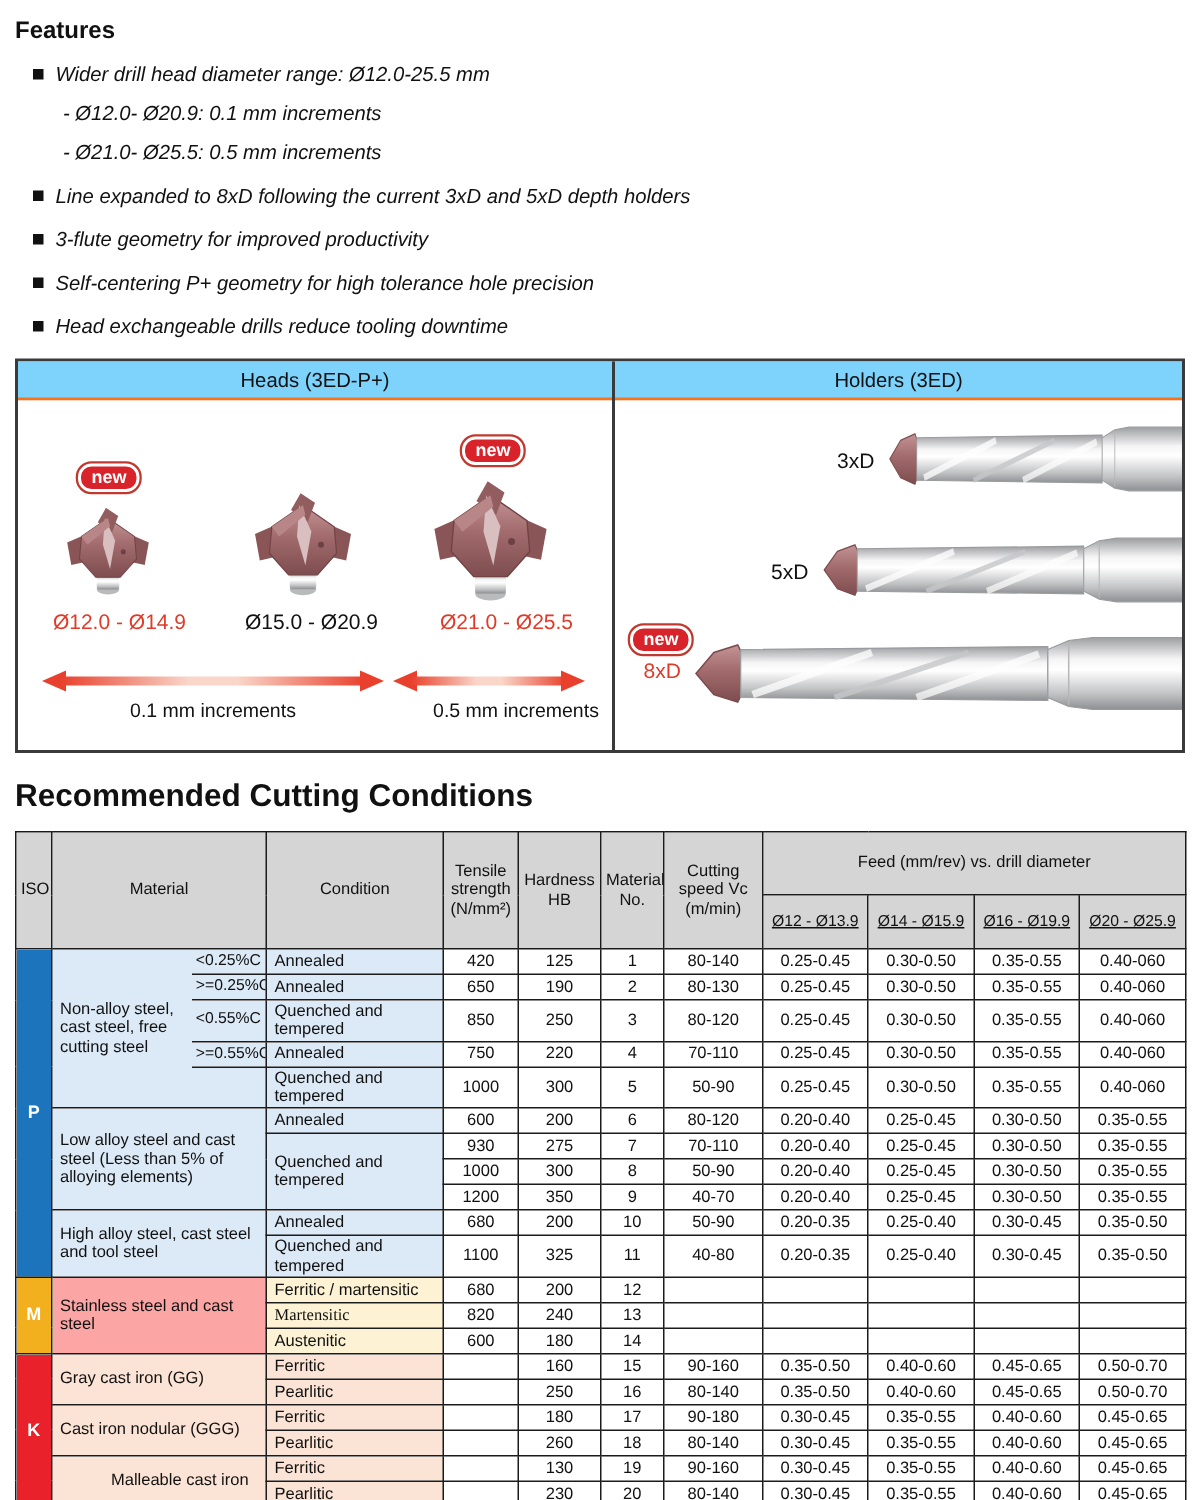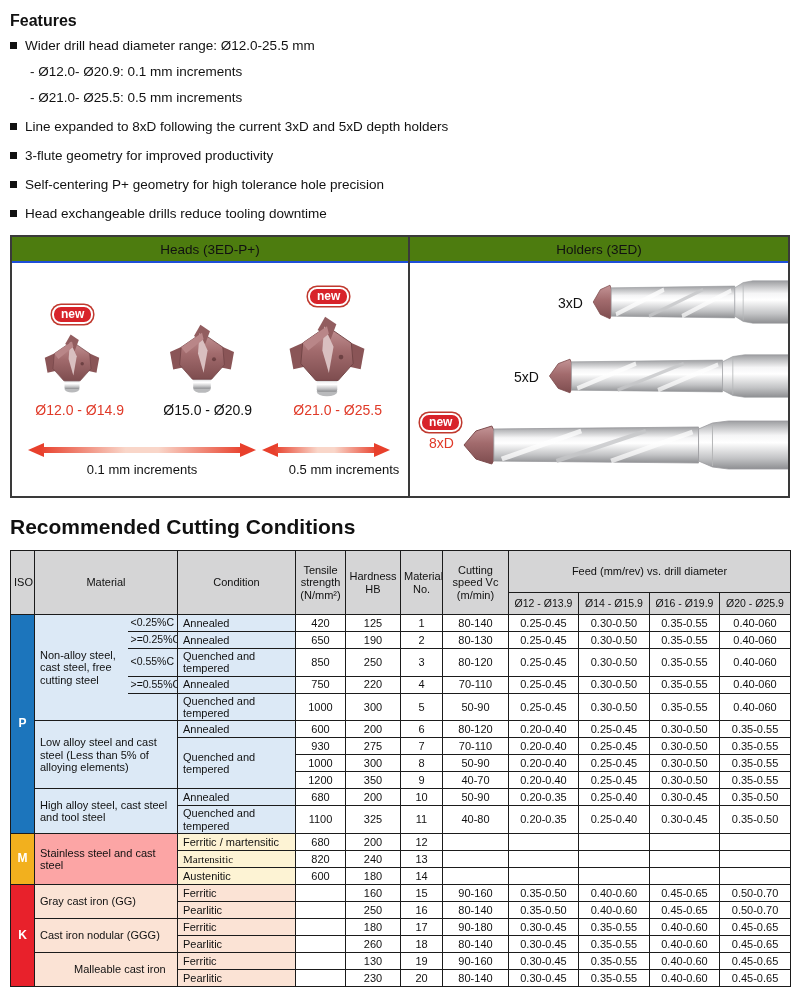--- a/index.html
+++ b/index.html
@@ -2,31 +2,31 @@
 <html><head>
 <meta charset="utf-8">
 <style>
   * { box-sizing: border-box; }
   html,body { margin:0; padding:0; background:#fff; }
   body { font-family: "Liberation Sans", sans-serif; color:#111; }
   .page { width:800px; height:1000px; padding:12px 10px 0 10px; background:#fff; overflow:hidden; }
 
   
   .features h1 { font-size:16px; margin:0 0 8px 0; font-weight:bold; }
-  .features ul { list-style:none; margin:0; padding:0; }
+  .features ul { list-style:none; margin:12px; padding:0;font-style:italic; }
   .features li { font-size:13.5px; margin:0 0 14px 0; }
   .bullet { display:inline-block; width:7px; height:7px; background:#111; margin-right:8px; vertical-align:1px; }
   .sub-item { margin:11px 0 0 20px; }
 
   
   .diagram { display:flex; border:2px solid #3a3a3a; margin-top:14px; height:263px; }
   .panel { position:relative; }
   .panel-heads { width:51.3%; border-right:2px solid #3a3a3a; }
   .panel-holders { width:48.7%; }
-  .panel-header { background:#4d7c0f; border-bottom:2px solid #1d4ed8; height:26px; line-height:26px;
+  .panel-header { background:#7dd3fc; border-bottom:2px solid #f97316; height:26px; line-height:26px;
                   text-align:center; font-size:13.5px; }
   .panel-body { position:relative; height:233px; background:#fff; overflow:hidden; }
 
   .new-badge { display:inline-block; background:#d8232a; color:#fff; font-weight:bold; font-size:12px;
                line-height:15px; padding:0 7px; border-radius:9px; border:2px solid #fff;
                box-shadow:0 0 0 1.5px #c0392e; position:absolute; }
   .abs { position:absolute; }
   .range-label { position:absolute; font-size:14px; text-align:right; }
   .red-text { color:#e03a28; }
   .xd-label { position:absolute; font-size:14px; }
@@ -40,21 +40,21 @@
   .dbl-arrow::after { right:0; border-left:16px solid #e8402c; }
   .arrow-caption { position:absolute; font-size:13px; text-align:center; }
 
   
   h2.cc-title { font-size:21px; font-weight:bold; margin:17px 0 11px 0; }
   table.cc { border-collapse:collapse; width:780px; table-layout:fixed; font-size:11px; }
   .cc th, .cc td { border:1px solid #1b1b1b; padding:1px 3px; height:17px; line-height:1.12;
                    overflow:hidden; font-weight:normal; }
   .cc thead th { background:#d5d5d6; text-align:center; }
   .cc thead tr.h1 th { height:42px; }
-  .cc thead tr.h2 th { height:22px; font-size:10.5px; }
+  .cc thead tr.h2 th { height:36px; font-size:10.5px;text-decoration:underline; }
   td.c { text-align:center; background:#fff; }
   td.iso-cell { text-align:center; color:#fff; font-weight:bold; font-size:12px; }
   td.mat-cell { text-align:left; padding-left:5px; font-size:11px; }
   td.carbon-cell { text-align:right; padding-right:3px; font-size:10.5px; }
   td.cond-cell { text-align:left; padding-left:5px; }
   td.no-right { border-right-style:hidden; }
   td.no-left { border-left-style:hidden; }
 </style>
 </head>
 <body>

